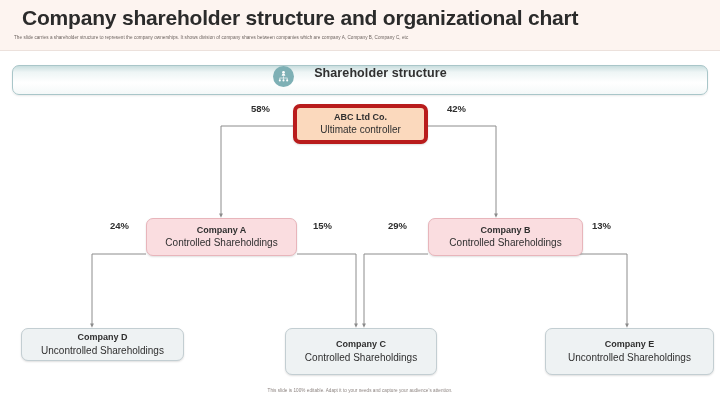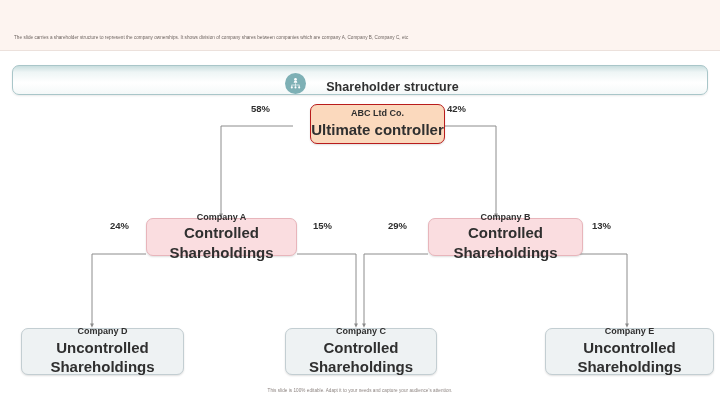--- a/index.html
+++ b/index.html
@@ -36,45 +36,45 @@
   
   .banner{
     position:absolute;left:12px;top:14px;width:696px;height:30px;
     border:1px solid #a9c6c9;
     border-radius:7px;
     background:linear-gradient(180deg,#c9dedf 0%,#eef5f5 22%,#ffffff 60%,#f4f8f8 100%);
     box-shadow:0 1px 2px rgba(0,0,0,0.09);
     box-sizing:border-box;
   }
   .banner-inner{
-    position:absolute;left:12px;top:0;width:100%;height:100%;
-    display:flex;align-items:flex-end;justify-content:center;gap:20px;
+    position:absolute;left:0;top:0;width:100%;height:100%;
+    display:flex;align-items:flex-start;justify-content:center;gap:20px;
   }
   .banner-icon{
     width:21px;height:21px;border-radius:50%;
     background:#7eb0b5;
     display:flex;align-items:center;justify-content:center;
     flex:0 0 auto;
   }
   .banner-label{
     font-size:12.5px;font-weight:700;color:#303030;letter-spacing:0.1px;
   }
   
   .wires{position:absolute;left:0;top:0;width:720px;height:353px;}
   
   .node{
     position:absolute;box-sizing:border-box;
     display:flex;flex-direction:column;align-items:center;justify-content:center;
     border-radius:7px;text-align:center;
     box-shadow:0 1px 2px rgba(0,0,0,0.13);
   }
   .node .l1{font-weight:700;font-size:9px;color:#2f2f2f;line-height:1.3;}
-  .node .l2{font-weight:700;font-size:15px;color:#2f2f2f;line-height:1.3;}
+  .node .l2{font-weight:400;font-size:10px;color:#2f2f2f;line-height:1.3;}
   .node.root{
-    background:#fbd9bd;border:1px solid #b91c1c;margin-left:17px;
+    background:#fbd9bd;border:4px solid #b91c1c;
   }
   .node.mid{
     background:#fadde0;border:1px solid #e8b5bb;
   }
   .node.leaf{
     background:#eef2f3;border:1px solid #c3ced2;
   }
   
   .pct{
     position:absolute;font-size:9.5px;font-weight:700;color:#2e2e2e;
@@ -83,20 +83,21 @@
   
   .footer-note{
     position:absolute;left:0;top:388px;width:720px;
     text-align:center;font-size:4.6px;color:#8d8481;letter-spacing:0.05px;
   }
 </style>
 </head>
 <body>
 
 <div class="title-band">
+  <div class="slide-title">Company shareholder structure and organizational chart</div>
   <div class="slide-subtitle">The slide carries a shareholder structure to represent the company ownerships. It shows division of company shares between companies which are company A, Company B, Company C, etc</div>
 </div>
 <div class="title-rule"></div>
 
 <div class="canvas">
 
   <div class="banner">
     <div class="banner-inner">
       <span class="banner-icon">
         <svg width="13" height="13" viewBox="0 0 24 24" aria-hidden="true">
@@ -153,21 +154,21 @@
   <div class="node mid" style="left:146px;top:167px;width:151px;height:38px;">
     <span class="l1">Company A</span>
     <span class="l2">Controlled Shareholdings</span>
   </div>
 
   <div class="node mid" style="left:428px;top:167px;width:155px;height:38px;">
     <span class="l1">Company B</span>
     <span class="l2">Controlled Shareholdings</span>
   </div>
 
-  <div class="node leaf" style="left:21px;top:277px;width:163px;height:47px;">
+  <div class="node leaf" style="left:21px;top:277px;width:163px;height:33px;">
     <span class="l1">Company D</span>
     <span class="l2">Uncontrolled Shareholdings</span>
   </div>
 
   <div class="node leaf" style="left:285px;top:277px;width:152px;height:47px;">
     <span class="l1">Company C</span>
     <span class="l2">Controlled Shareholdings</span>
   </div>
 
   <div class="node leaf" style="left:545px;top:277px;width:169px;height:47px;">

